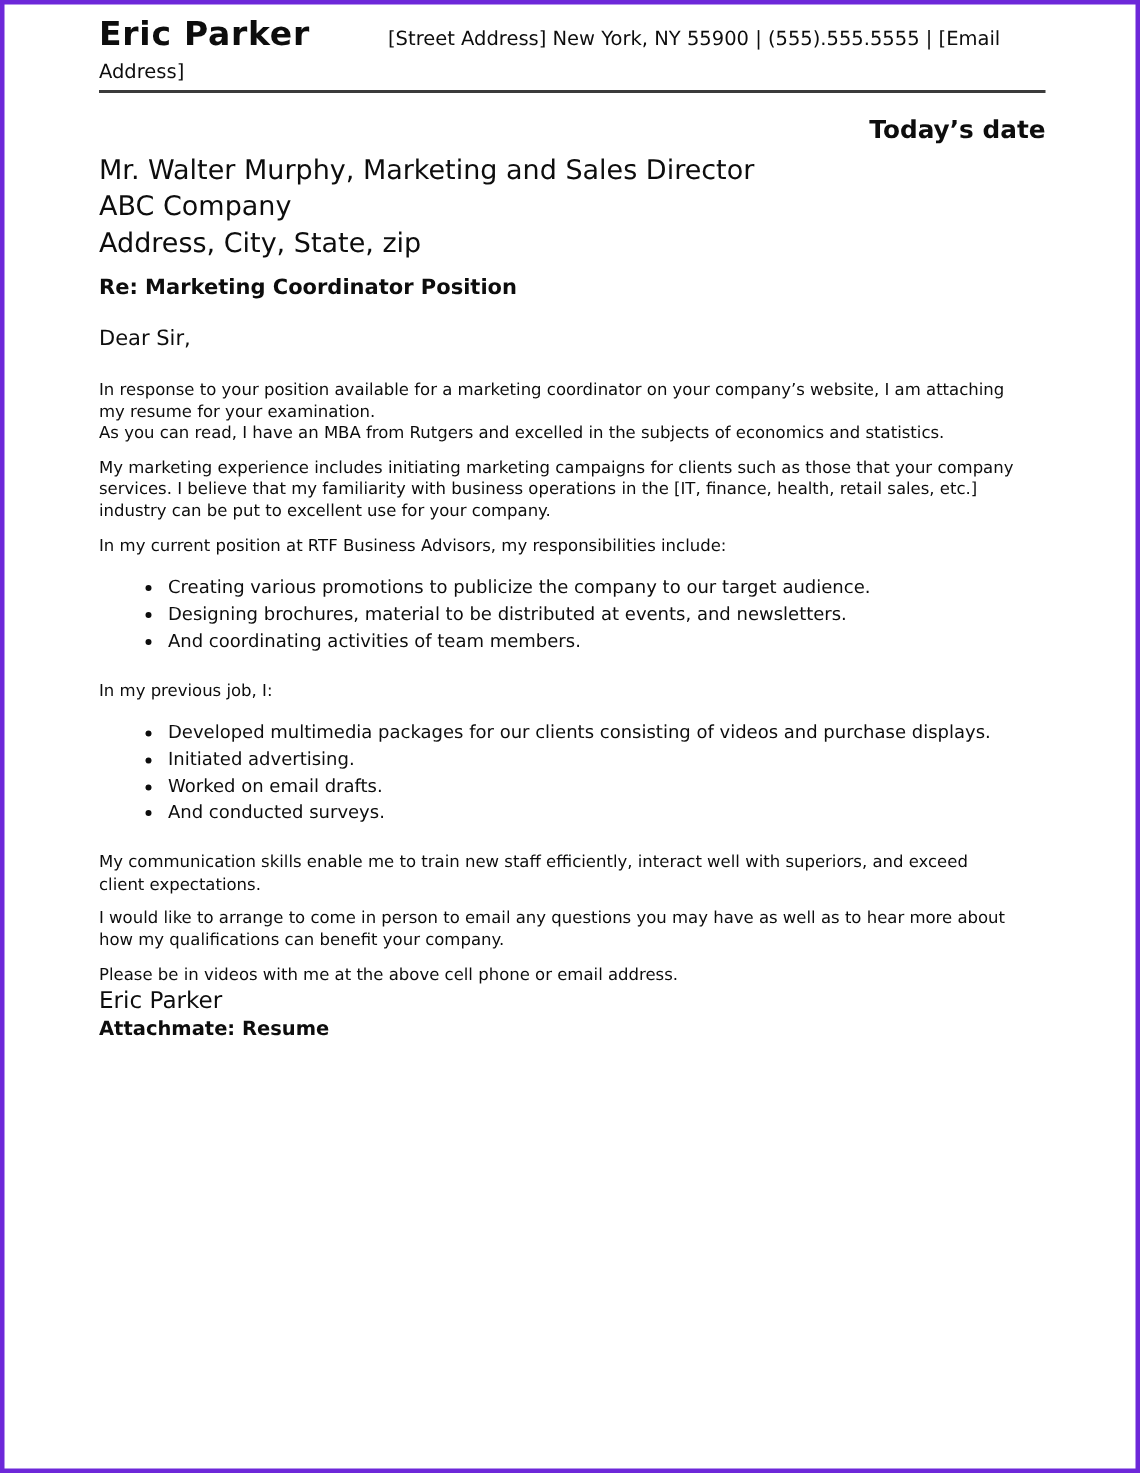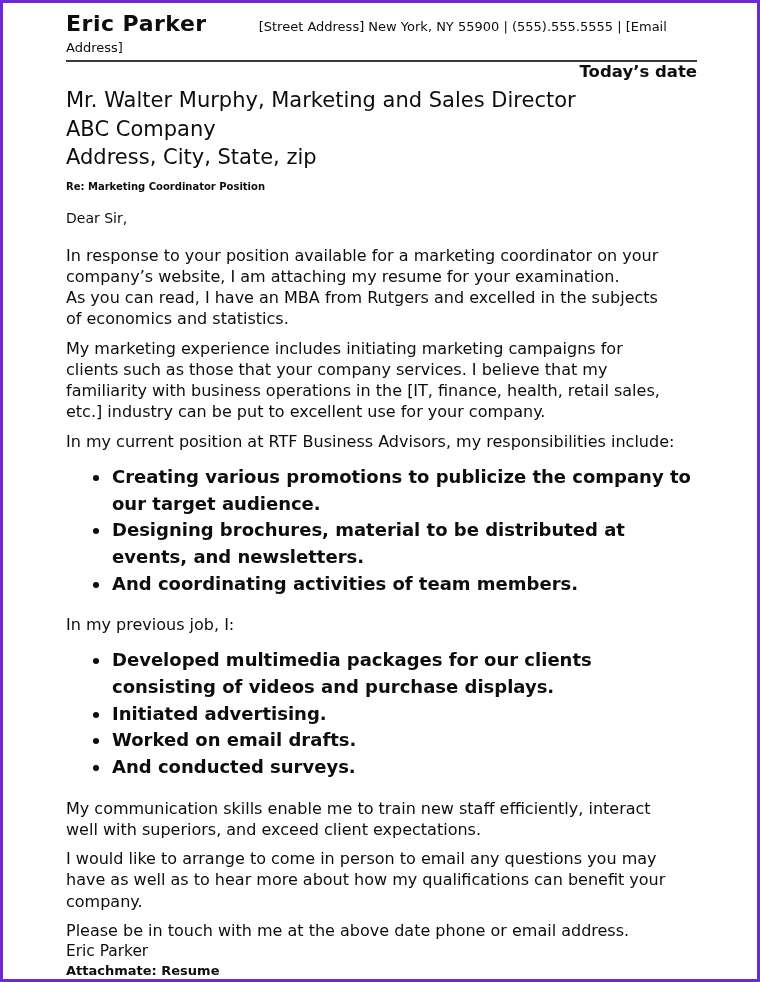--- a/index.html
+++ b/index.html
@@ -24,46 +24,45 @@
     font-size: 22px;
     font-weight: bold;
     letter-spacing: 0.5px;
   }
   .sender-contact {
     font-size: 13px;
     margin-left: 52px;
   }
   
   .date-line {
-    margin-top: 0;
+    margin-top: 15px;
     text-align: right;
     font-weight: bold;
     font-size: 16.5px;
     line-height: 1.2;
   }
   
-  .recipient { margin-top: 5px; font-size: 21px; line-height: 1.36; }
-  .subject   { margin-top: 8px; font-weight: bold; font-size: 10px; line-height: 1.3; }
+  .recipient { margin-top: 5px; font-size: 18px; line-height: 1.36; }
+  .subject   { margin-top: 8px; font-weight: bold; font-size: 14px; line-height: 1.3; }
   .salutation{ margin-top: 16px; font-size: 14px; line-height: 1.33; }
   
   .para {
-    font-size: 16px;
+    font-size: 11px;
     line-height: 1.33;
     max-width: 612px;
   }
   .mt-lg { margin-top: 17px; }
   .mt-md { margin-top: 8px; }
   .mt-sm { margin-top: 8px;  }
   ul.bullets {
     margin-top: 12px;
     padding-left: 45px;
-    font-size: 18px;
+    font-size: 12px;
     line-height: 1.48;
     list-style-type: disc;
-    font-weight: bold;
   }
   ul.bullets li { padding-left: 1px; }
   .sig-block { font-size: 15.4px; line-height: 1.33; }
   .attachment { font-weight: bold; font-size: 13px; line-height: 1.35; }
 </style>
 </head>
 <body>
 
 <div class="page">
 
@@ -105,18 +104,18 @@
     <li>Initiated advertising.</li>
     <li>Worked on email drafts.</li>
     <li>And conducted surveys.</li>
   </ul>
 
   <div class="para mt-lg">My communication skills enable me to train new staff efficiently, interact well with superiors, and exceed client expectations.</div>
 
   <div class="para mt-md">I would like to arrange to come in person to email any questions you may have as well as to hear more about how my qualifications can benefit your company.</div>
 
   <div class="sig-block mt-sm">
-    <div class="para">Please be in touch with me at the above date phone or email address.</div>
+    <div class="para">Please be in videos with me at the above cell phone or email address.</div>
     <div>Eric Parker</div>
     <div class="attachment">Attachmate: Resume</div>
   </div>
 
 </div>
 
 </body></html>

